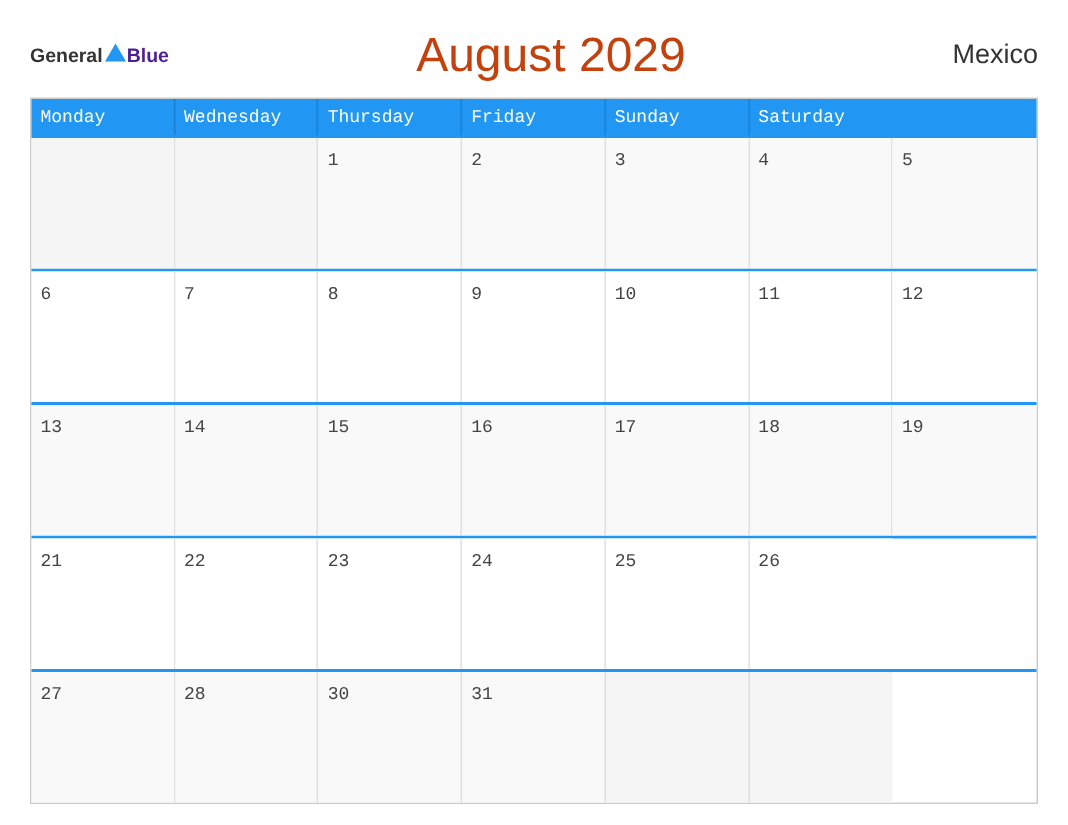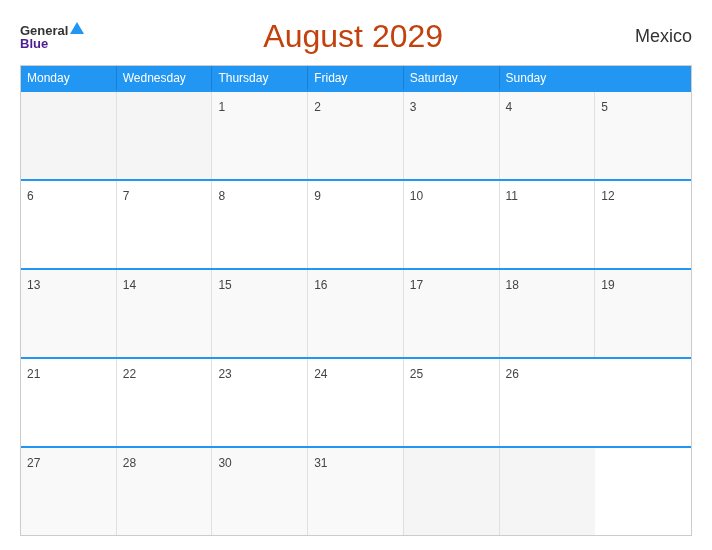--- a/index.html
+++ b/index.html
@@ -52,21 +52,21 @@
       height: 0;
       border-left: 7px solid transparent;
       border-right: 7px solid transparent;
       border-bottom: 12px solid #2196F3;
       margin-left: 2px;
       margin-top: -4px;
     }
 
     .logo-block {
       display: flex;
-      flex-direction: column;
+      flex-direction: row;
       align-items: flex-start;
     }
 
     .logo-top-row {
       display: flex;
       align-items: center;
     }
 
     .title {
       font-size: 32px;
@@ -82,20 +82,21 @@
       text-align: right;
       min-width: 70px;
     }
 
     
     .calendar {
       flex: 1;
       display: flex;
       flex-direction: column;
       border: 1px solid #ccc;
+      font-family: Liberation Mono, monospace;
     }
 
     .days-header {
       display: grid;
       grid-template-columns: repeat(7, 1fr);
       background: #2196F3;
     }
 
     .day-header {
       color: #fff;
@@ -172,22 +173,22 @@
     <div class="country">Mexico</div>
   </div>
 
   <div class="calendar">
 
     <div class="days-header">
       <div class="day-header">Monday</div>
       <div class="day-header">Wednesday</div>
       <div class="day-header">Thursday</div>
       <div class="day-header">Friday</div>
+      <div class="day-header">Sunday</div>
       <div class="day-header">Saturday</div>
-      <div class="day-header">Sunday</div>
     </div>
 
     <div class="weeks" id="weeks-container">
     <div class="week-row">
           <div class="day-cell empty"></div>
           <div class="day-cell empty"></div>
           <div class="day-cell"><span class="day-number">1</span></div>
           <div class="day-cell"><span class="day-number">2</span></div>
           <div class="day-cell"><span class="day-number">3</span></div>
           <div class="day-cell"><span class="day-number">4</span></div>

